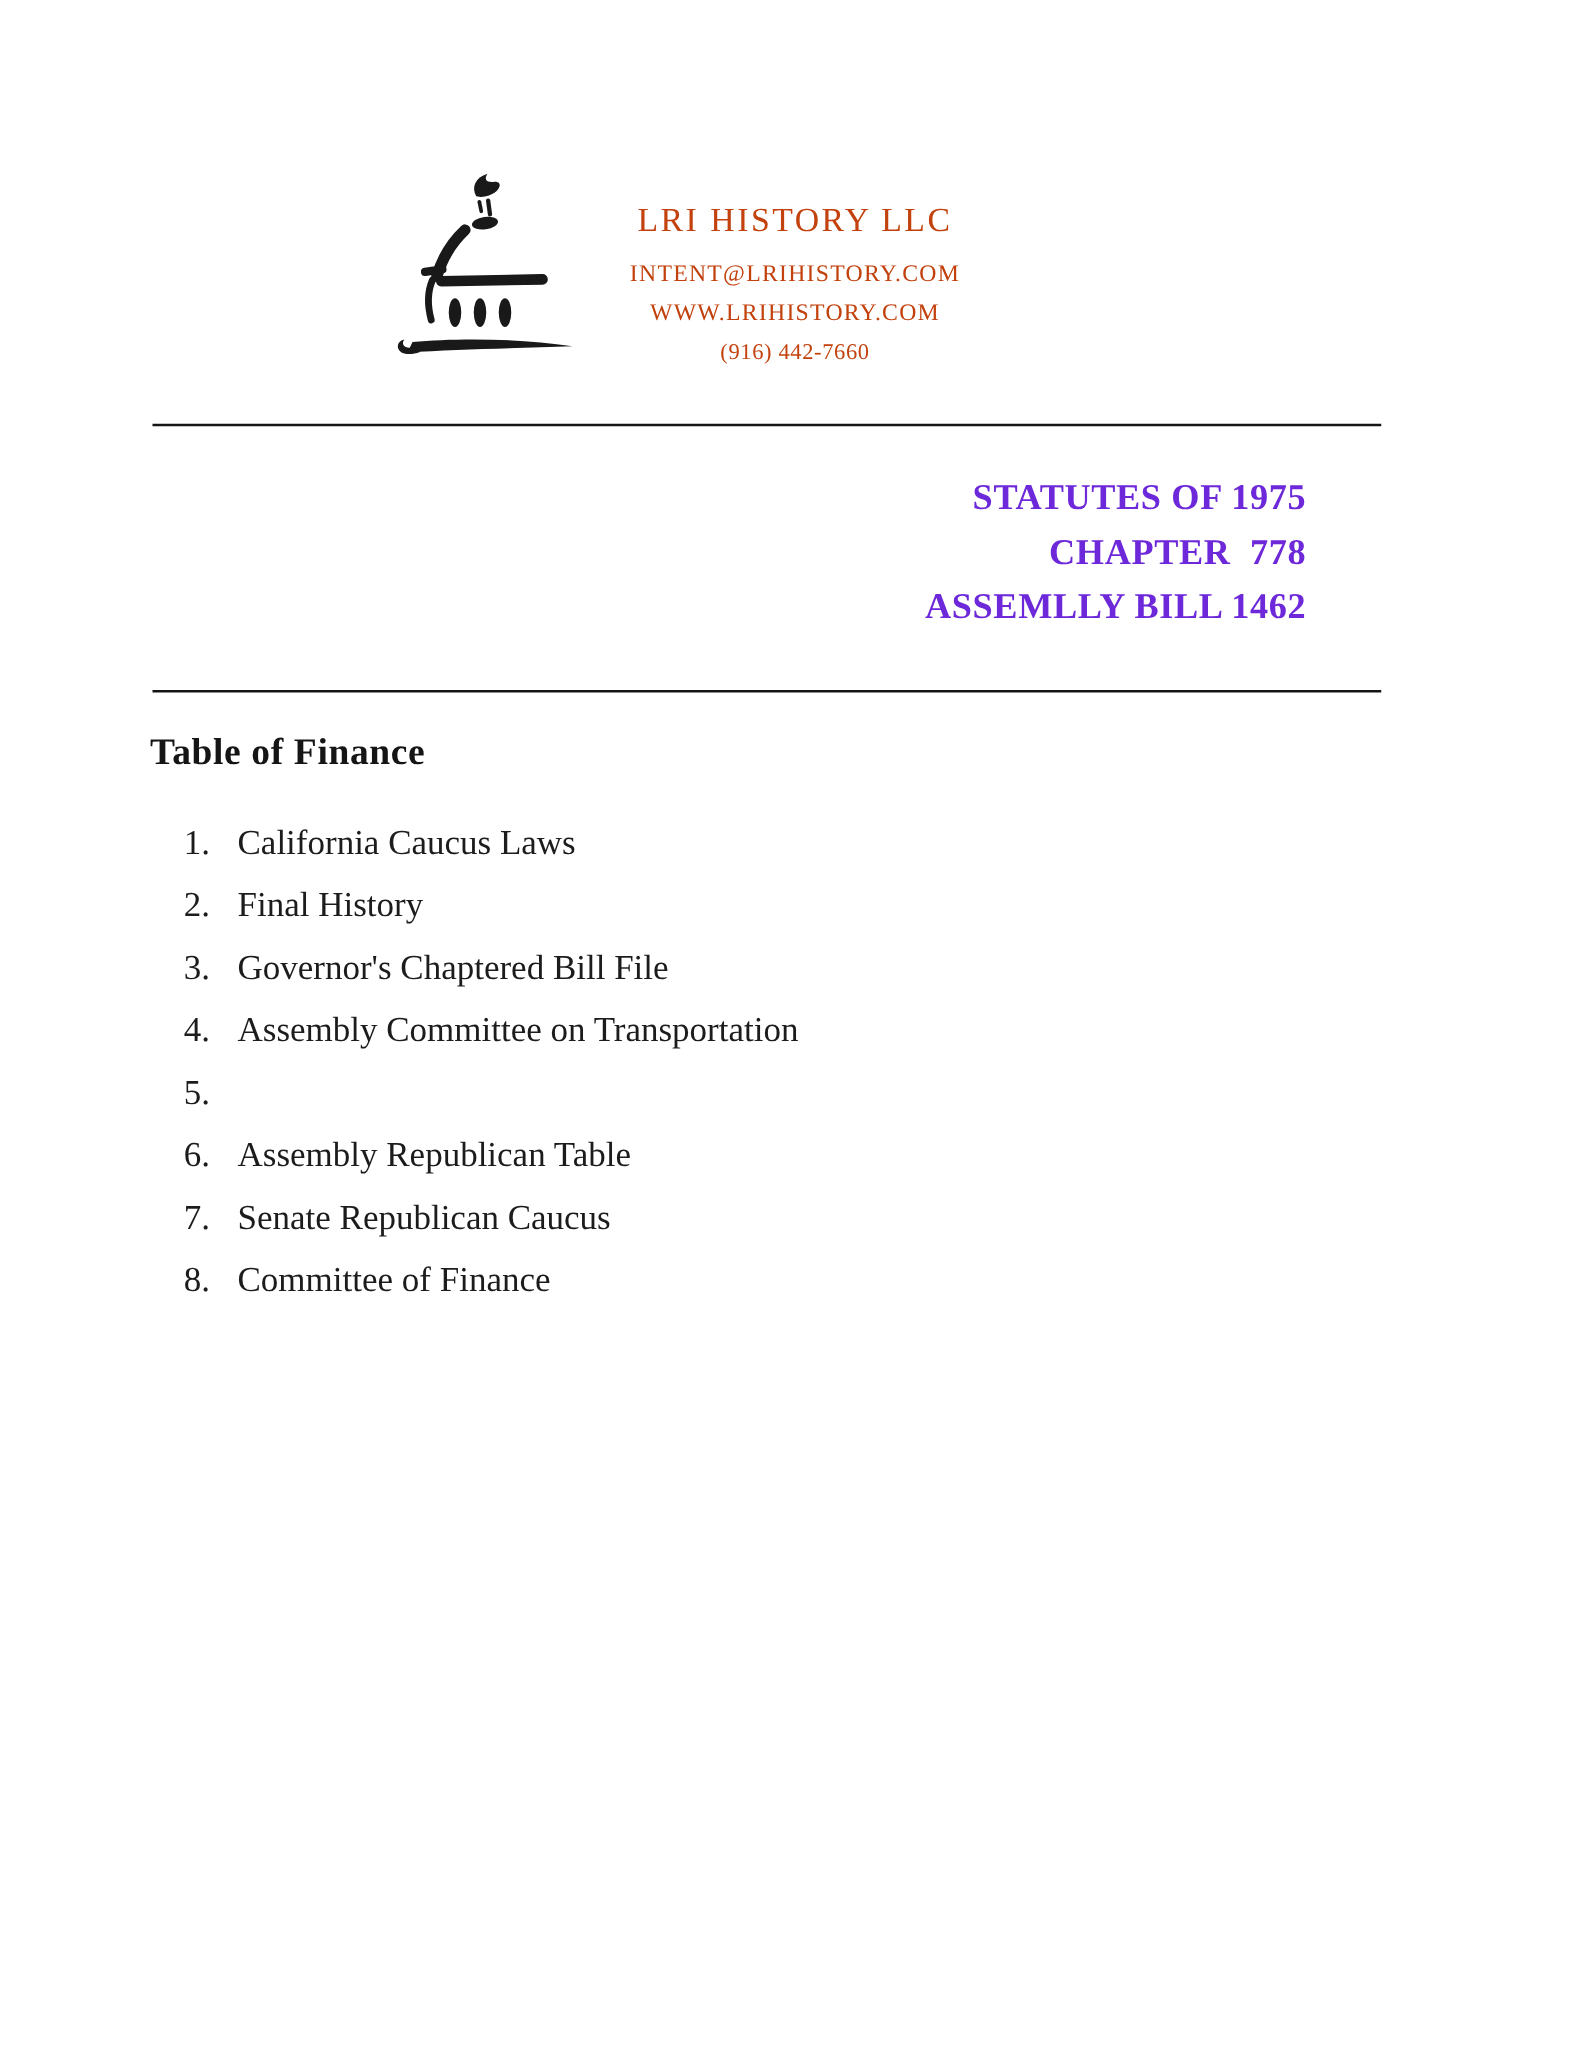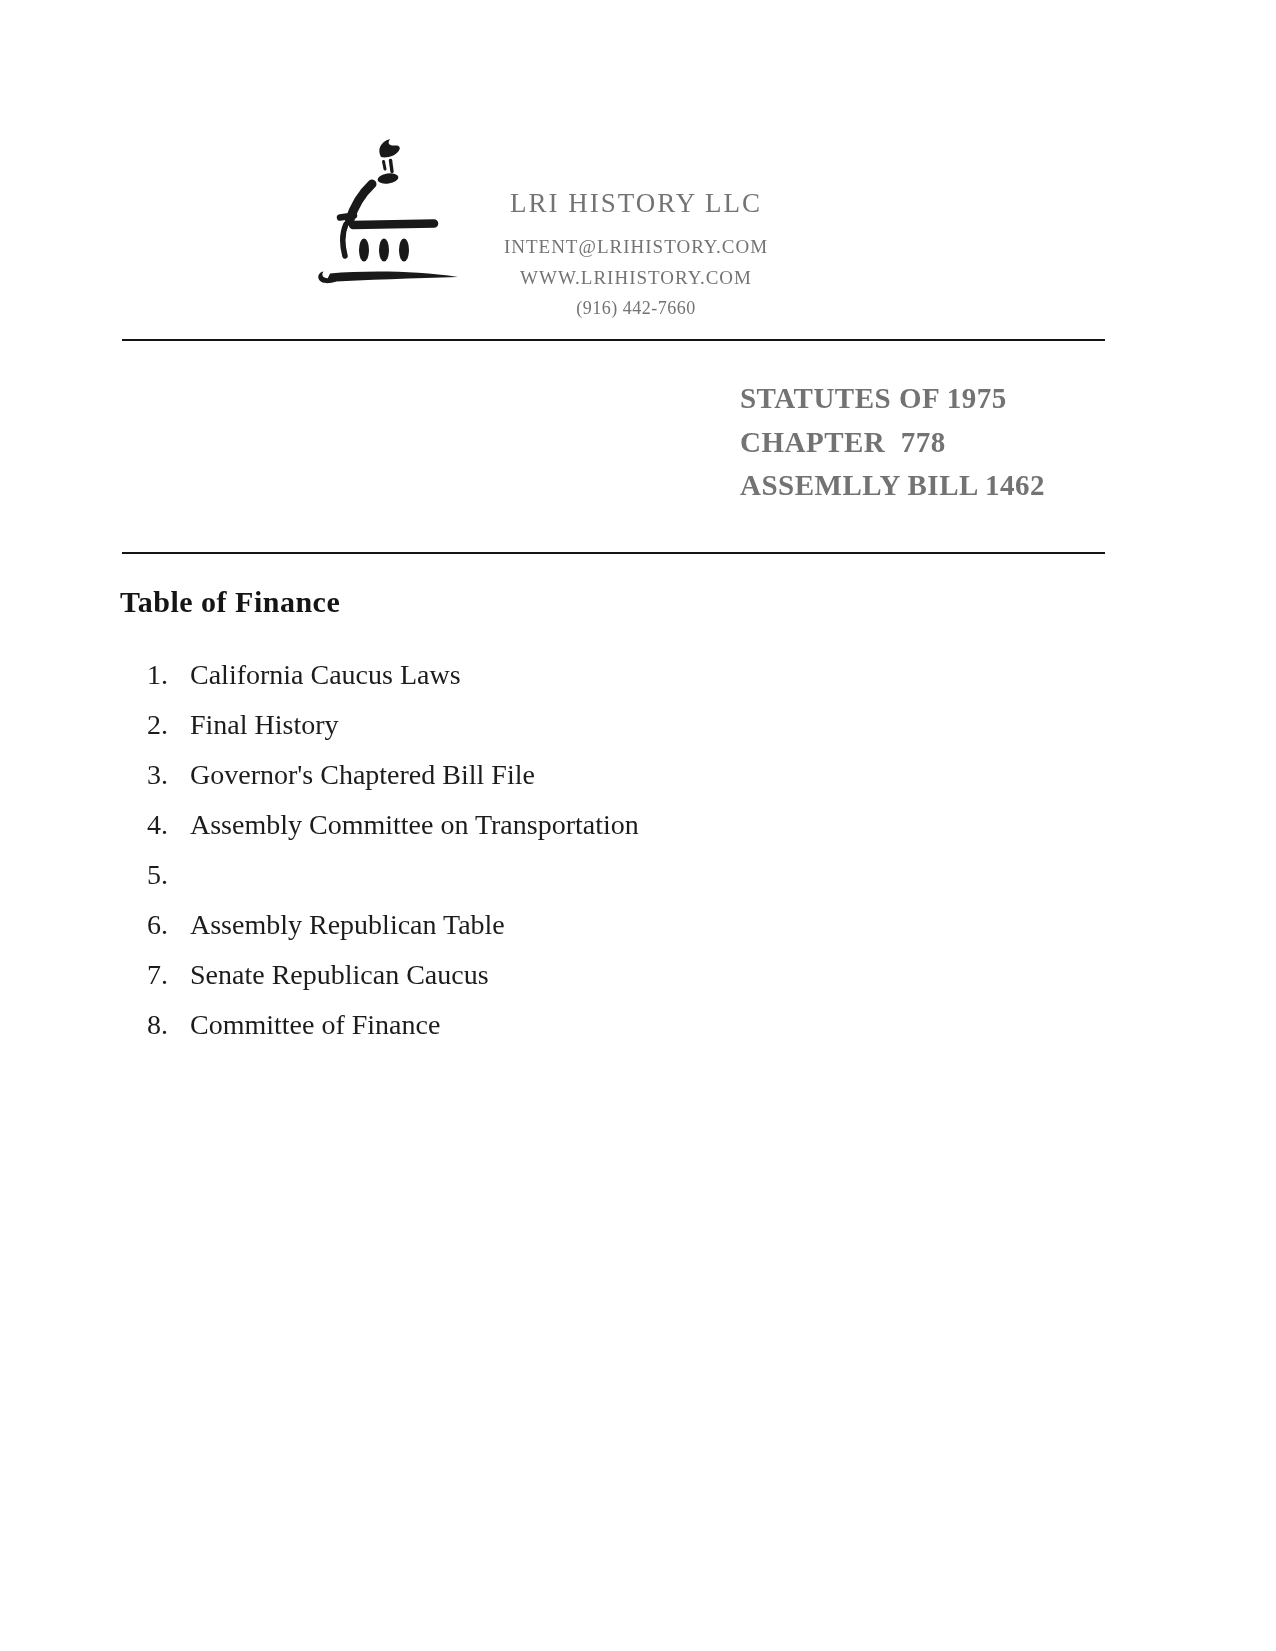--- a/index.html
+++ b/index.html
@@ -23,22 +23,21 @@
     left: 300px;
     top: 126px;
     width: 175px;
     height: 165px;
   }
   .header-text {
     position: absolute;
     left: 420px;
     width: 432px;
     text-align: center;
-    color: #737373;
-    margin-top: 27px;
+    color: #c2410c;
   }
   .company-name {
     top: 160px;
     font-size: 27px;
     letter-spacing: 2px;
     line-height: 32px;
     white-space: nowrap;
   }
   .contact-block {
     top: 204px;
@@ -60,25 +59,25 @@
     background: #141414;
   }
   .rule-top { top: 339px; }
   .rule-bottom { top: 552px; }
 
   
   .ref-block {
     position: absolute;
     right: 231px;
     top: 377px;
-    text-align: left;
+    text-align: right;
     font-weight: bold;
     font-size: 29px;
     line-height: 43.5px;
-    color: #737373;
+    color: #6d28d9;
     letter-spacing: 0.5px;
   }
   .ref-line { white-space: pre; }
 
   
   .toc-heading {
     position: absolute;
     left: 120px;
     top: 585px;
     font-size: 30px;

